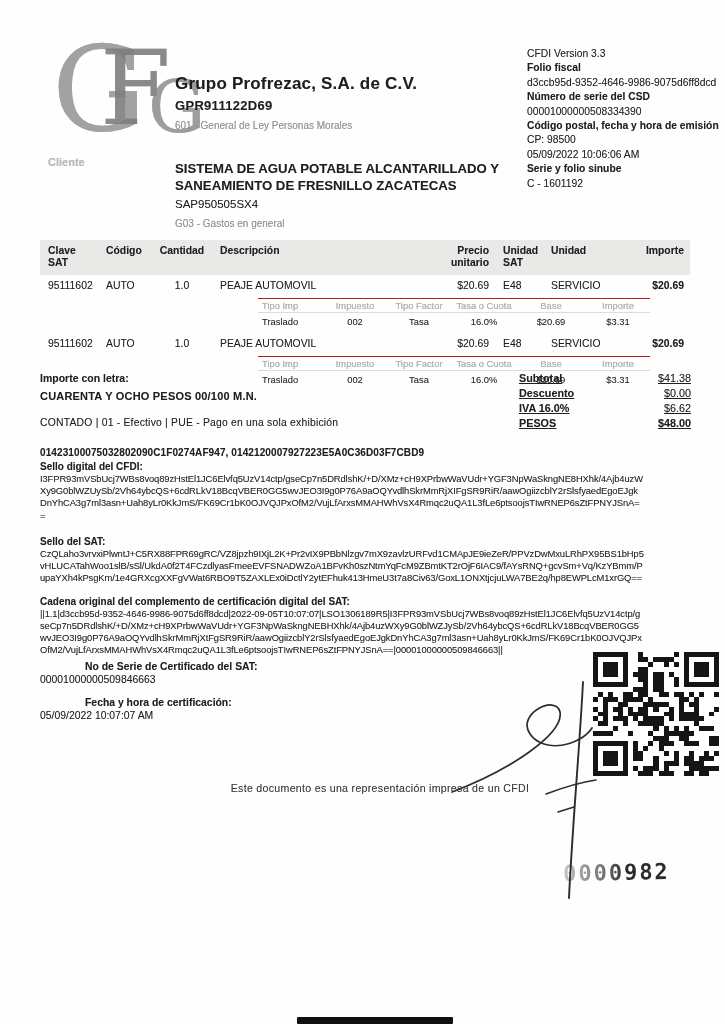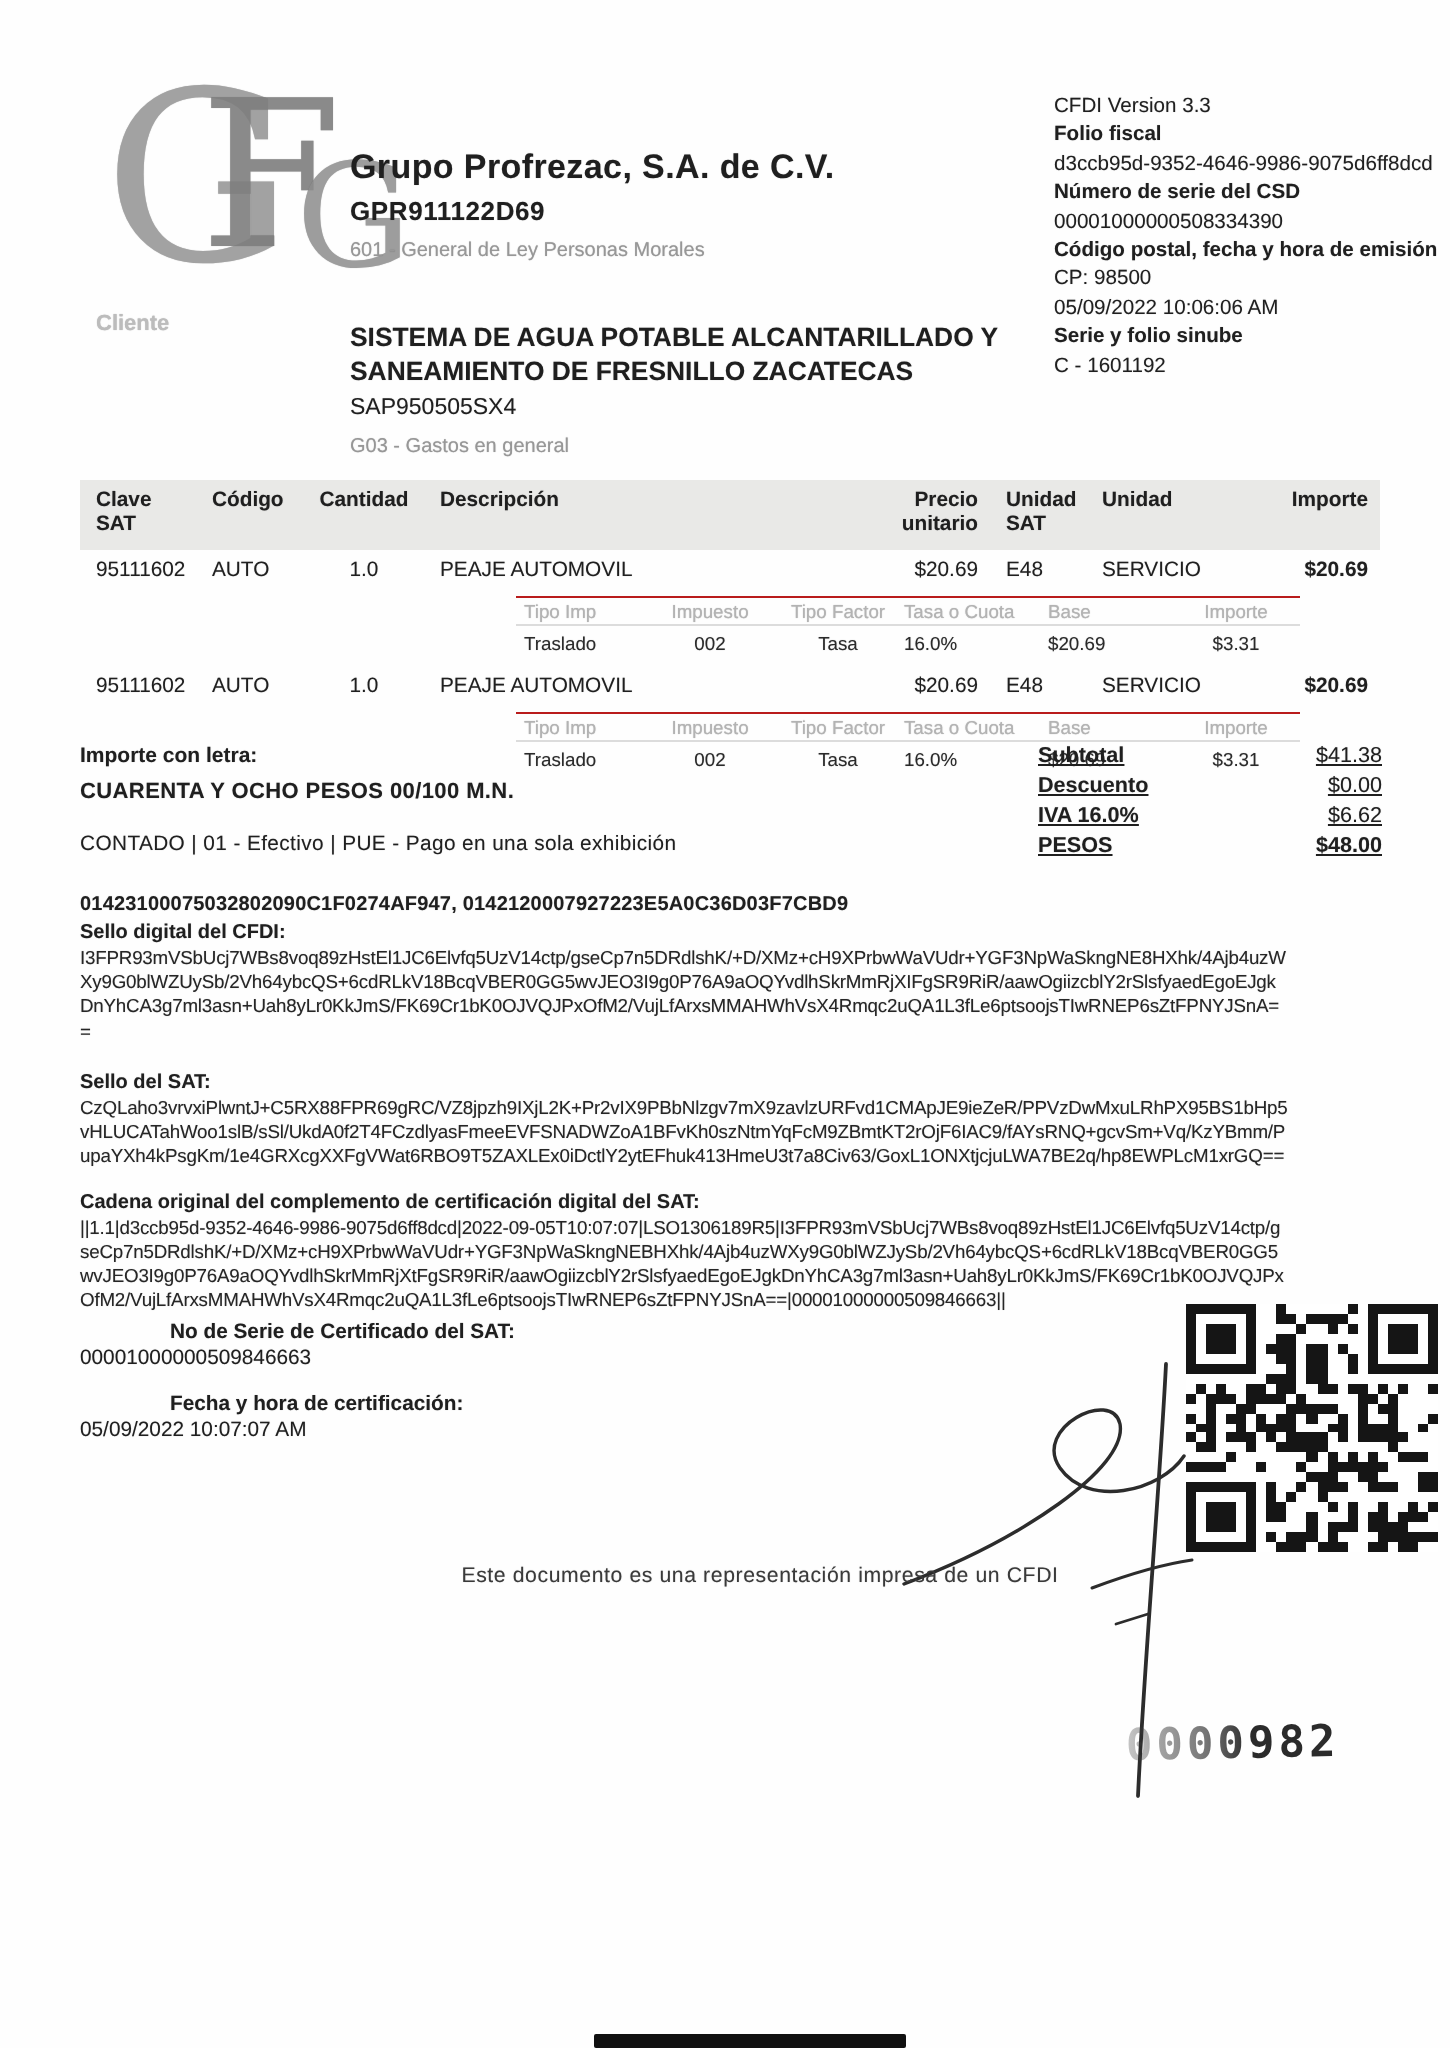--- a/index.html
+++ b/index.html
@@ -41,21 +41,21 @@
   .c-cant{text-align:center;}
   .c-precio{text-align:right;}
   .c-importe{text-align:right;font-weight:bold;}
   .thead .c-importe{font-weight:bold;}
   .tax{margin:3px 0 5px 218px;width:392px;font-size:9.4px;}
   .taxrow{display:grid;grid-template-columns:66px 62px 66px 72px 62px 64px;}
   .taxhead{color:#b3b3b3;border-top:1px solid #b91c1c;border-bottom:1px solid #dcdcdc;padding:1px 0;}
   .taxvals{padding:3px 0 1px 0;color:#2a2a2a;}
   .tx1{text-align:left;padding-left:4px;}
   .tx2,.tx3,.tx6{text-align:center;}
-  .tx4,.tx5{text-align:left;padding-right:8px;}
+  .tx4,.tx5{text-align:center;padding-right:8px;}
   
   .letra{left:40px;top:372px;width:420px;}
   .letra .l1{font-size:10.5px;font-weight:bold;}
   .letra .l2{font-size:11px;font-weight:bold;margin-top:6px;letter-spacing:.2px;}
   .payline{left:40px;top:417px;font-size:10.4px;letter-spacing:.2px;}
   .totals{left:519px;top:372px;width:172px;font-size:10.8px;}
   .totrow{display:flex;justify-content:space-between;margin-bottom:3px;text-decoration:underline;}
   .totrow .tl{font-weight:bold;}
   .totrow.grand .tv{font-weight:bold;}
   

